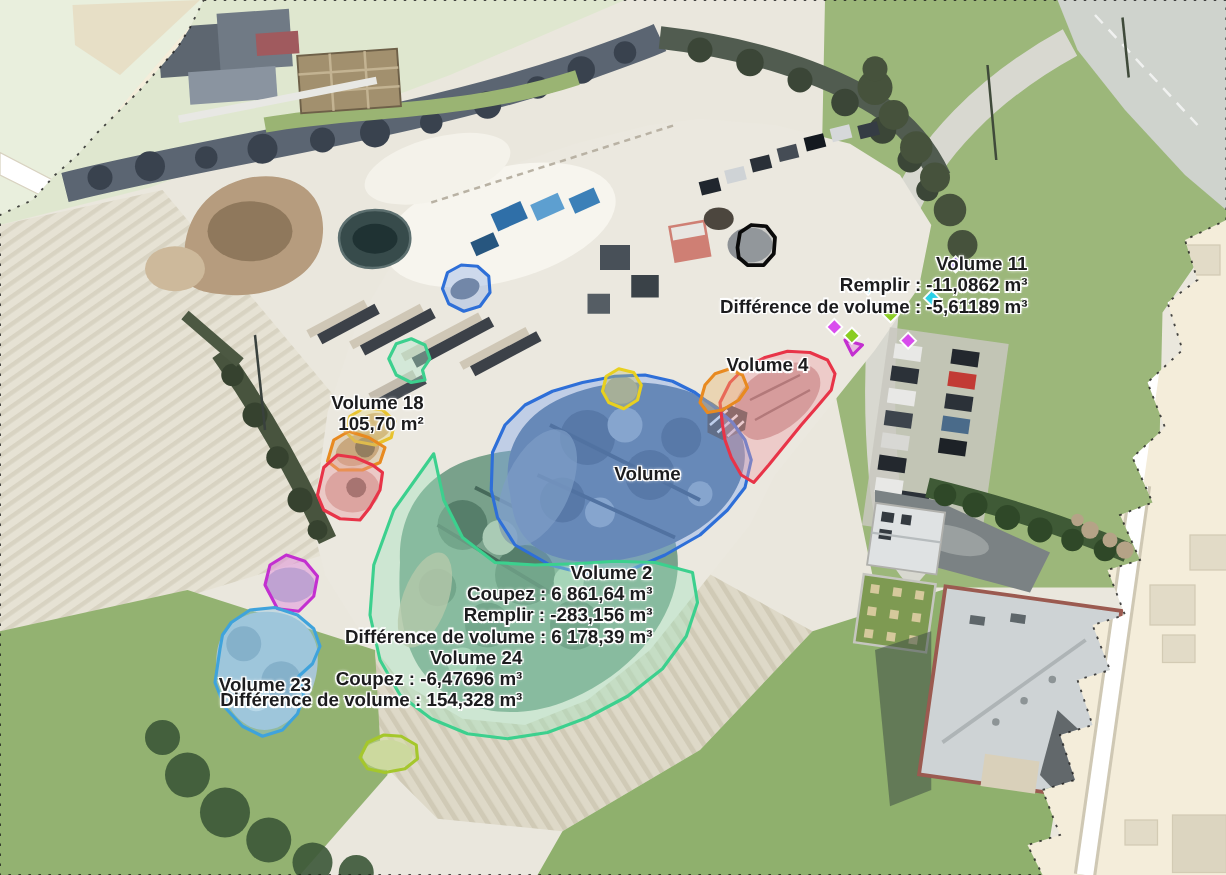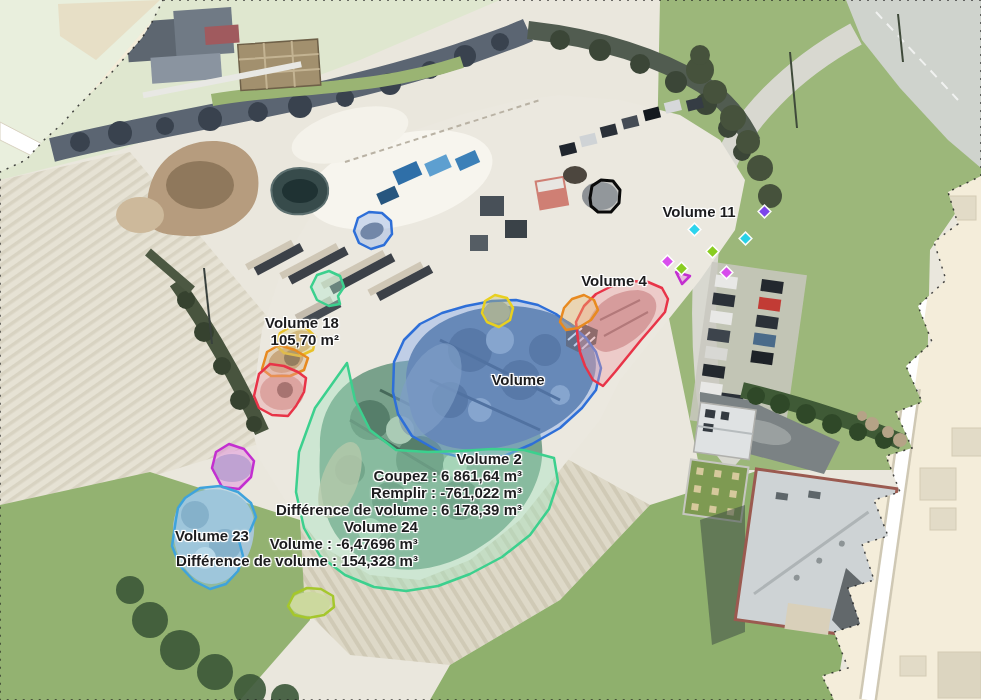--- a/index.html
+++ b/index.html
@@ -334,39 +334,41 @@
     <rect x="663" y="257" width="9" height="9" fill="#d946ef" transform="rotate(45 667.5 261.5)"></rect>
     <rect x="677" y="264" width="9" height="9" fill="#84cc16" transform="rotate(45 681.5 268.5)"></rect>
     <rect x="722" y="268" width="9" height="9" fill="#d946ef" transform="rotate(45 726.5 272.5)"></rect>
     <rect x="708" y="247" width="9" height="9" fill="#84cc16" transform="rotate(45 712.5 251.5)"></rect>
   </g>
 </svg>
 
 <div class="labels">
   <div class="lbl" style="left:699px;top:203px">
     <div>Volume 11</div>
-  </div>
-  <div class="lbl" style="left:614px;top:272px">
+    <div>Remplir : -11,0862 m³</div>
+    <div>Différence de volume : -5,61189 m³</div>
+  </div>
+  <div class="lbl" style="left:614px;top:284px">
     <div>Volume 4</div>
   </div>
   <div class="lbl" style="left:302px;top:314px">
     <div>Volume 18</div>
     <div>105,70 m²</div>
   </div>
   <div class="lbl" style="left:518px;top:371px">
     <div>Volume</div>
   </div>
   <div class="lbl" style="left:399px;top:450px">
     <div>Volume 2</div>
     <div>Coupez : 6 861,64 m³</div>
-    <div>Remplir : -761,022 m³</div>
+    <div>Remplir : -283,156 m³</div>
     <div>Différence de volume : 6 178,39 m³</div>
   </div>
-  <div class="lbl" style="left:212px;top:527px">
+  <div class="lbl" style="left:212px;top:540px">
     <div>Volume 23</div>
   </div>
   <div class="lbl" style="left:297px;top:518px">
     <div>Volume 24</div>
-    <div>Volume : -6,47696 m³</div>
+    <div>Coupez : -6,47696 m³</div>
     <div>Différence de volume : 154,328 m³</div>
   </div>
 </div>
 </div>
 
 </body></html>

